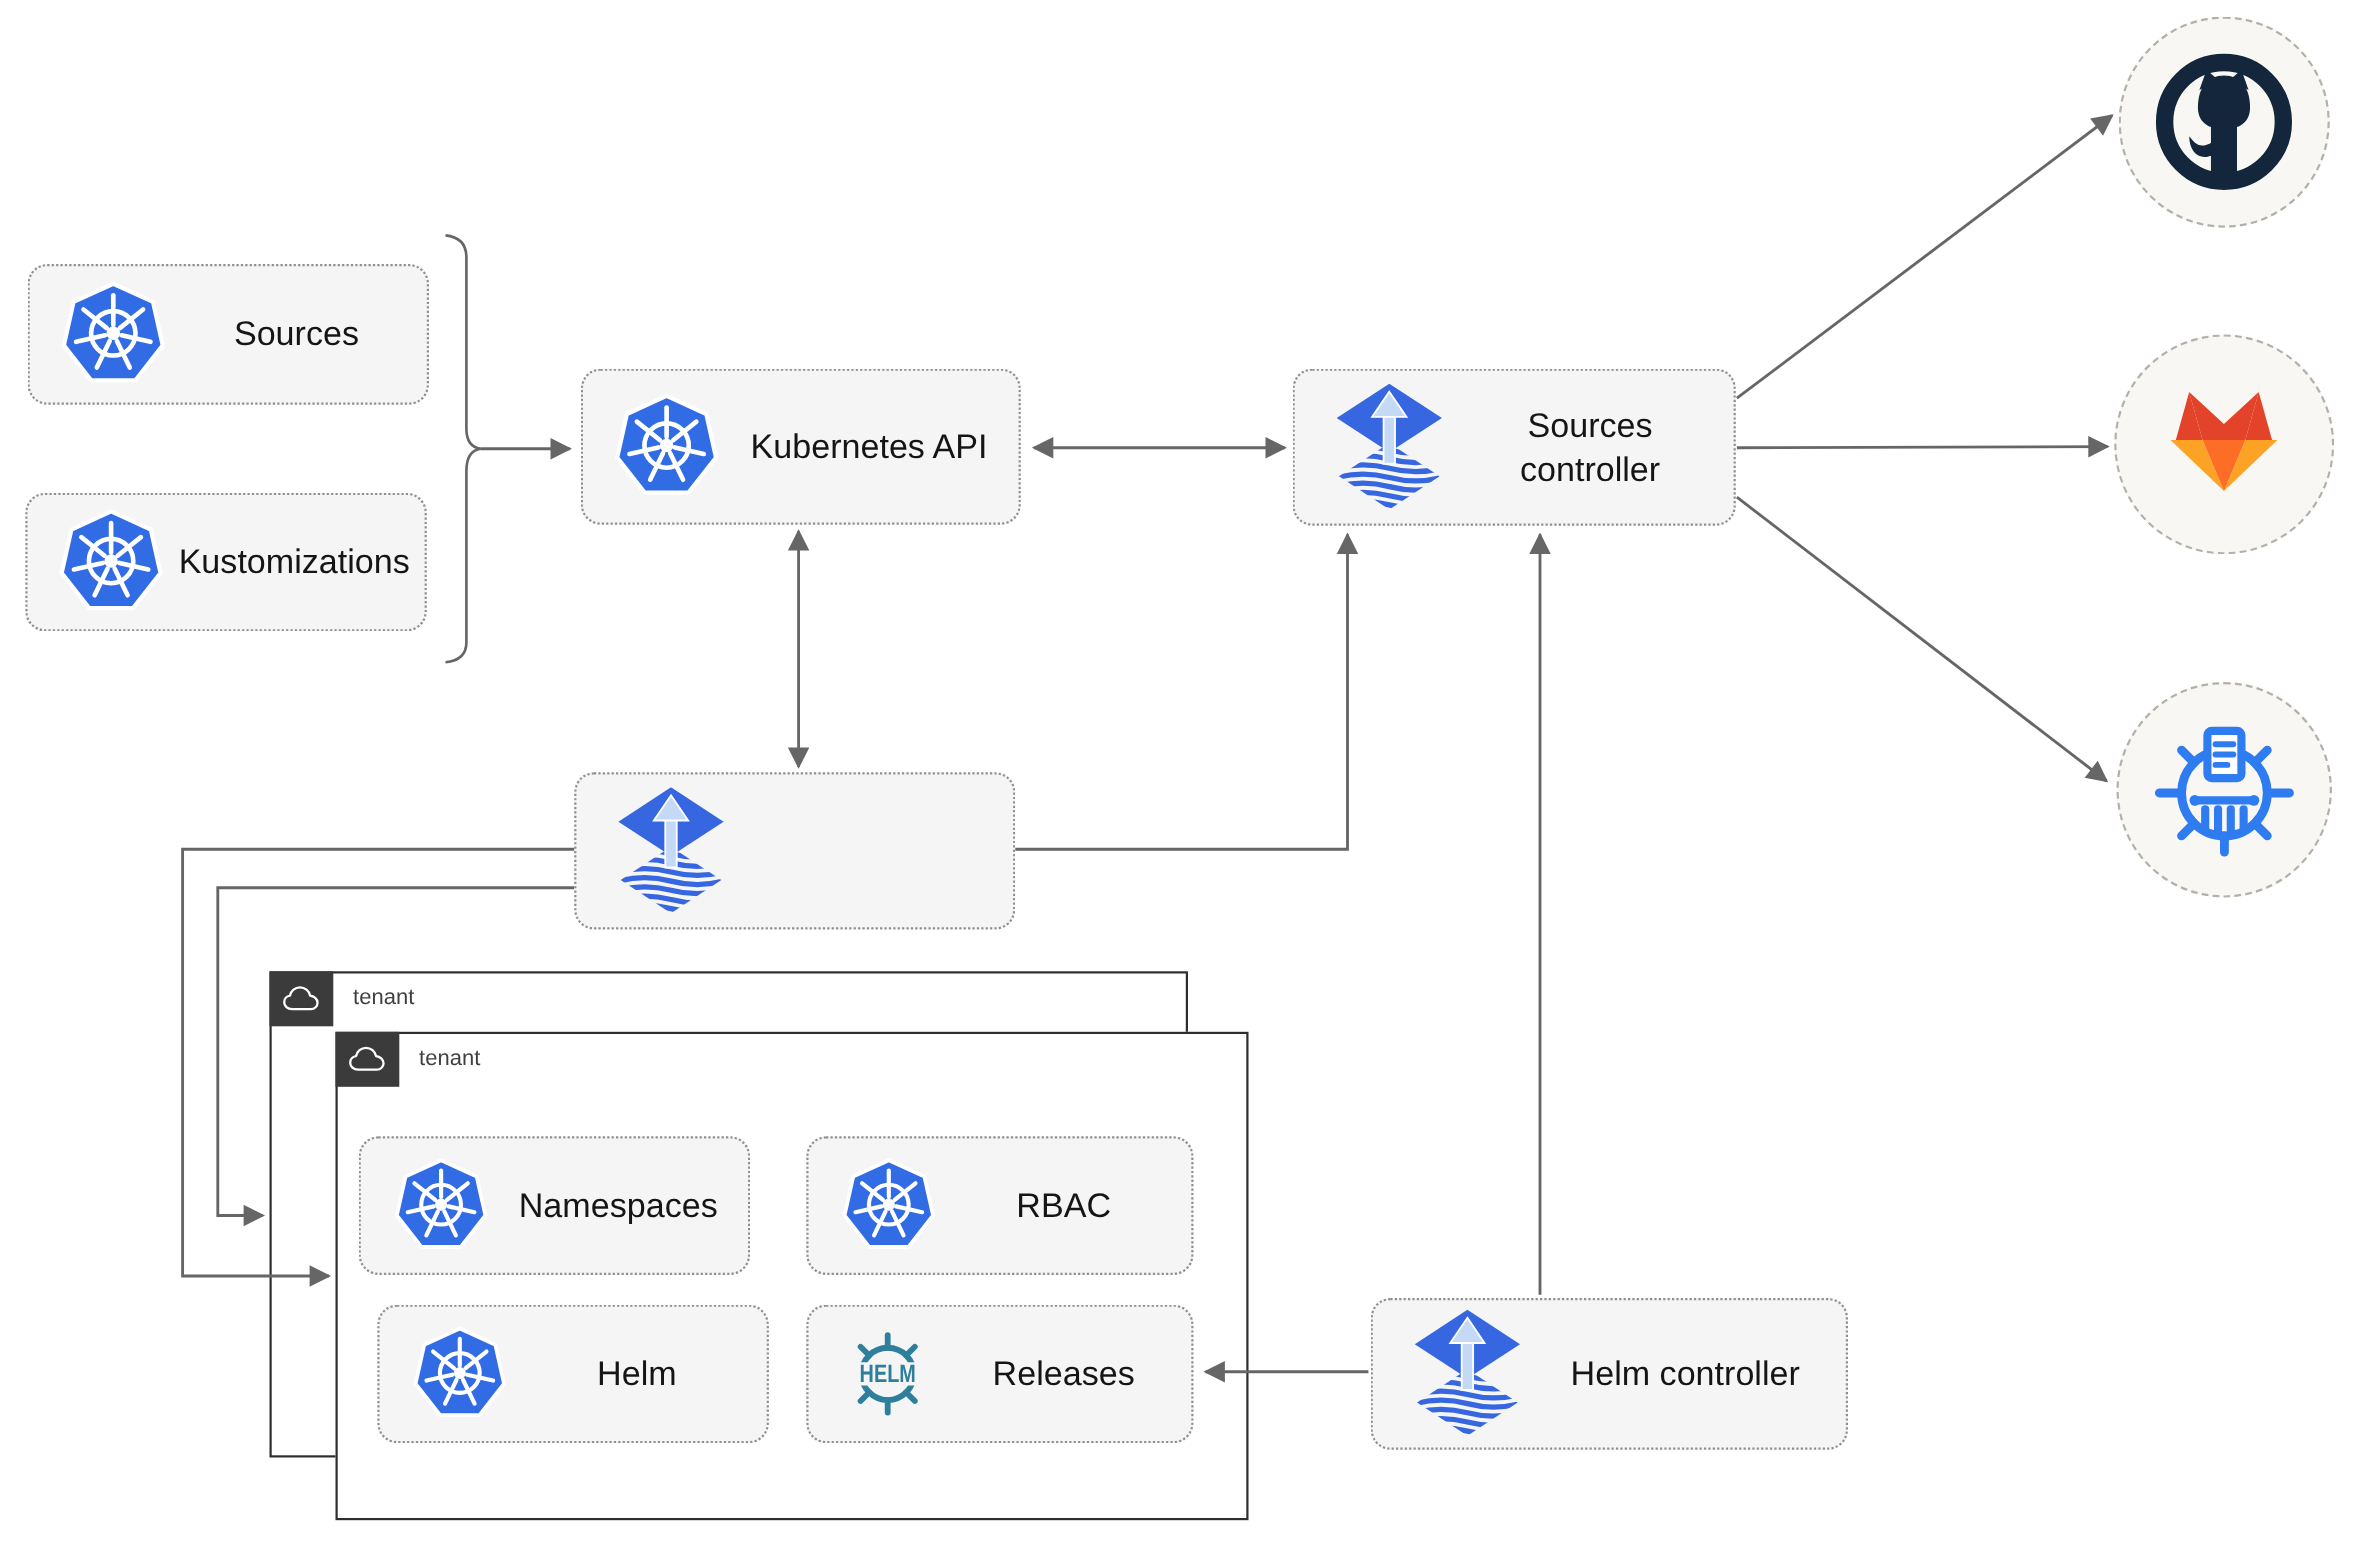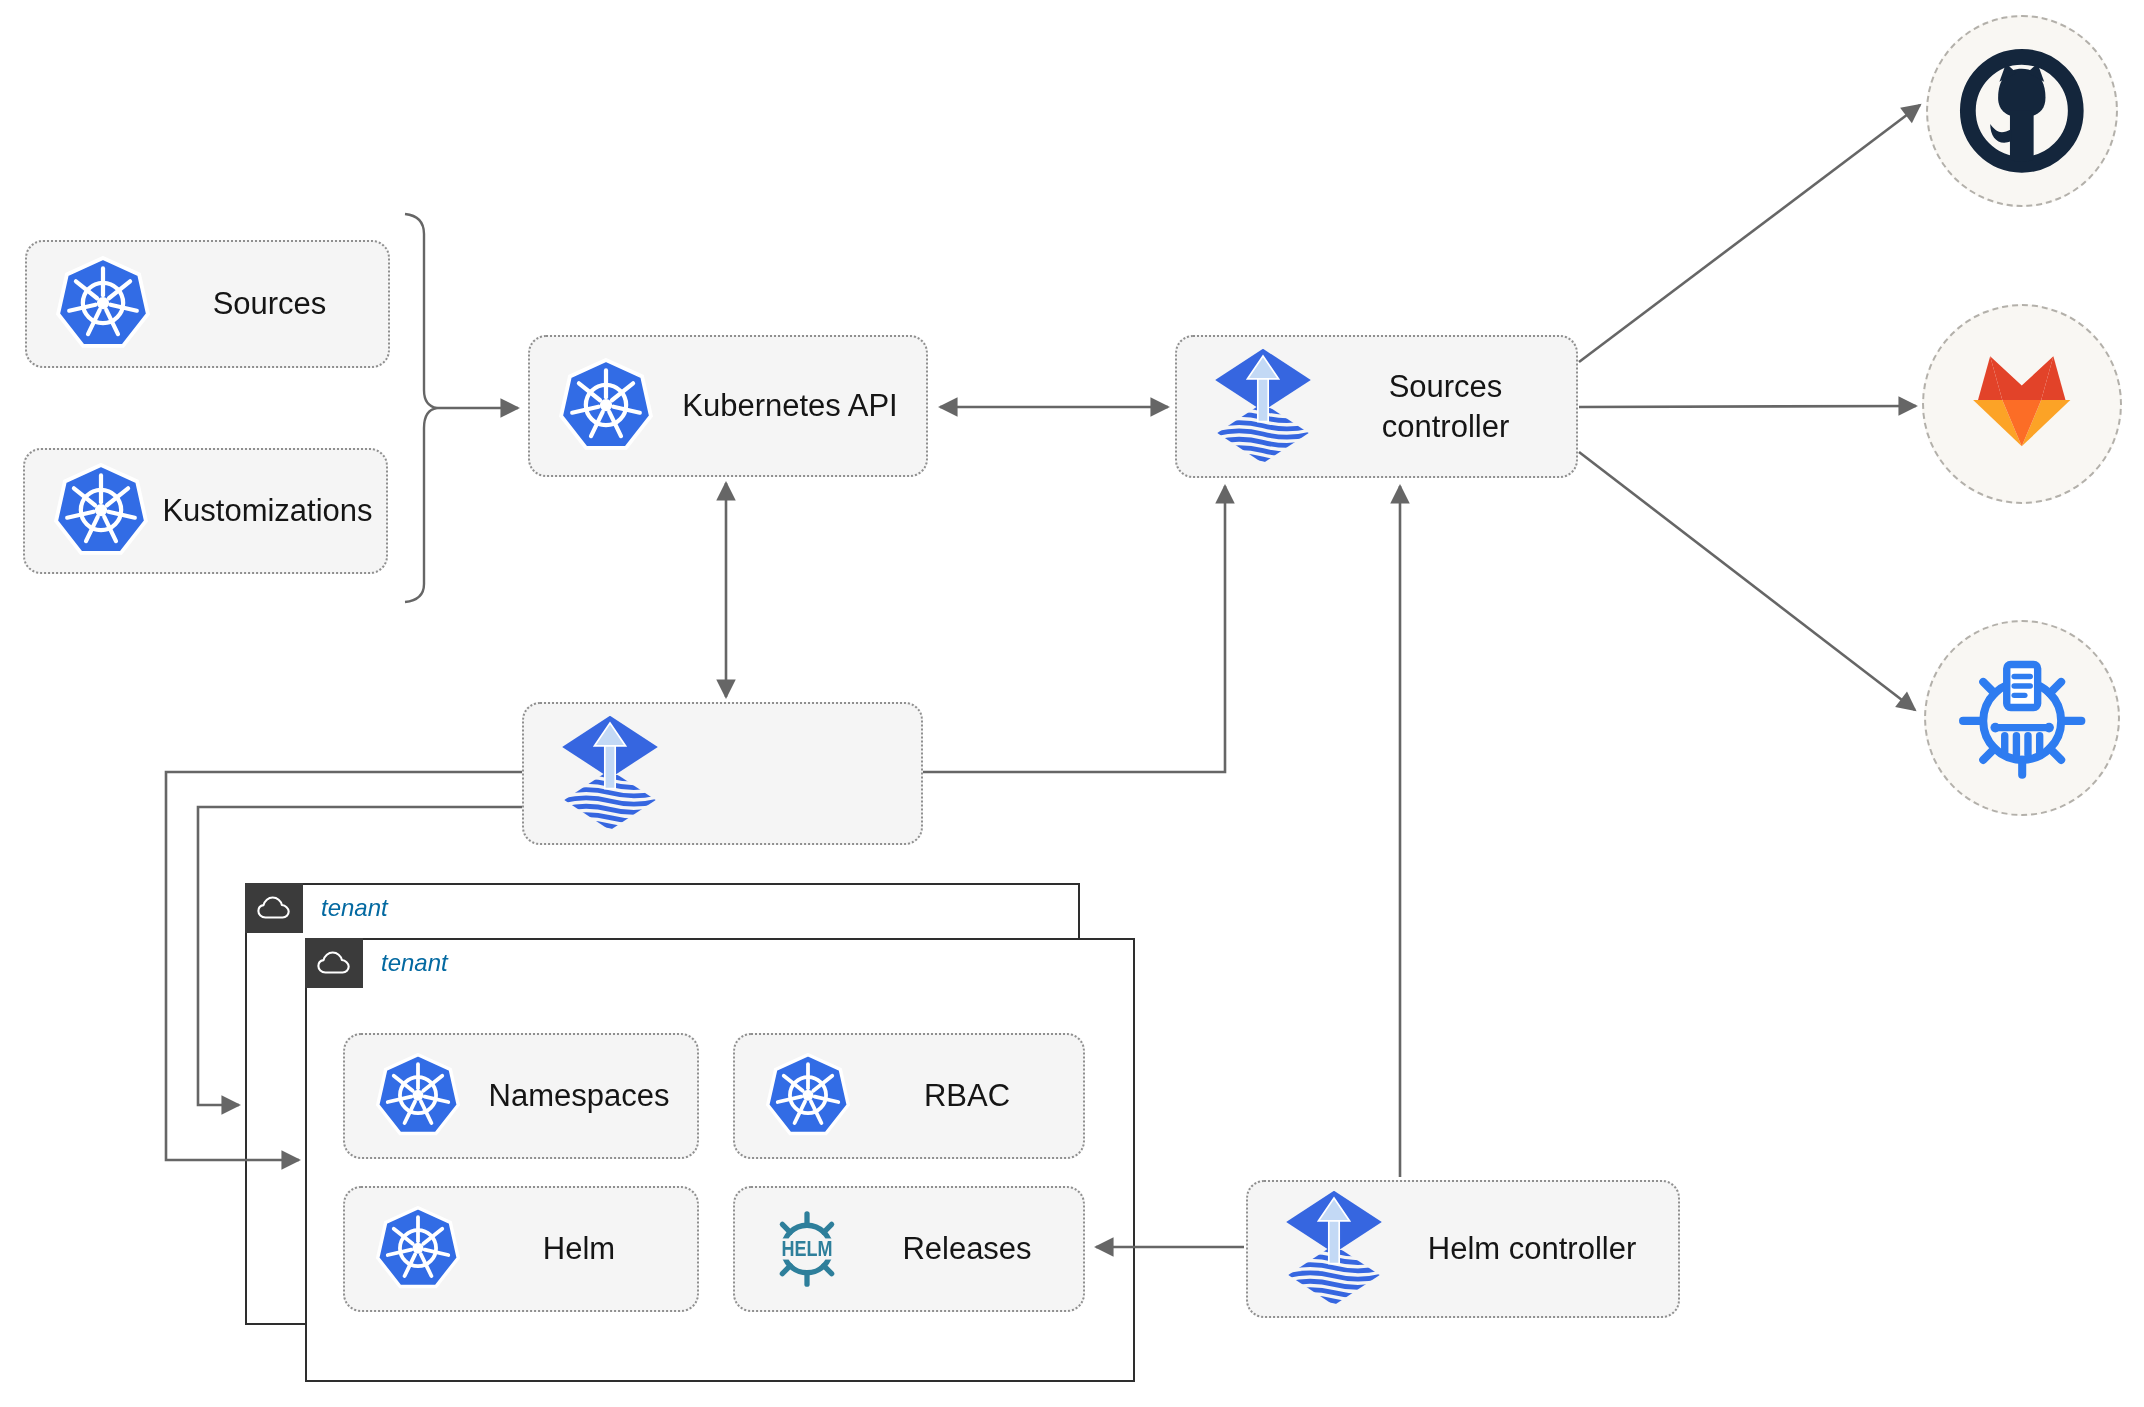--- a/index.html
+++ b/index.html
@@ -27,21 +27,21 @@
   .tenant{position:absolute;background:#ffffff;border:2.5px solid var(--tenant_border,#2e2e2e);box-sizing:border-box;}
   .tenant.back{z-index:1;}
   .tenant.front{z-index:2;}
   .tenant-tab{
     position:absolute;left:-2.5px;top:-2.5px;width:58px;height:50px;
     background:var(--tenant_tab_bg,#3b3b3b);display:flex;align-items:center;justify-content:center;
   }
   .tenant-tab svg{width:36px;height:25px;}
   .tenant-label{
     position:absolute;left:74px;top:-2.5px;height:50px;display:flex;align-items:center;
-    font-size:24px;color:#0369a1;font-style:italic;
+    font-size:20px;color:#404040;
   }
 
   .endpoint{
     position:absolute;border:2.5px dashed var(--circle_border,#b3b0aa);border-radius:50%;
     background:var(--circle_fill,#f9f7f3);display:flex;align-items:center;justify-content:center;
     z-index:3;box-sizing:border-box;
   }
   .ep-icon{width:62%;height:62%;}
   .ep-icon.big{width:70%;height:70%;}
 </style>
@@ -205,21 +205,21 @@
       </svg>
   </div>
 
   <div class="node ctrl" style="left:1246px;top:1180px;width:434px;height:138px">
     <svg class="icon-flux" viewBox="0 0 100 112">
         <use href="#sym-flux"></use>
       </svg>
     <div class="label">Helm controller</div>
   </div>
 
-  <div class="node small" style="left:343px;top:1033px;width:356px;height:126px">
+  <div class="node small" style="left:326px;top:1033px;width:356px;height:126px">
     <svg class="icon-k8s" viewBox="0 0 50 50">
         <use href="#sym-k8s"></use>
       </svg>
     <div class="label">Namespaces</div>
   </div>
 
   <div class="node small" style="left:733px;top:1033px;width:352px;height:126px">
     <svg class="icon-k8s" viewBox="0 0 50 50">
         <use href="#sym-k8s"></use>
       </svg>

